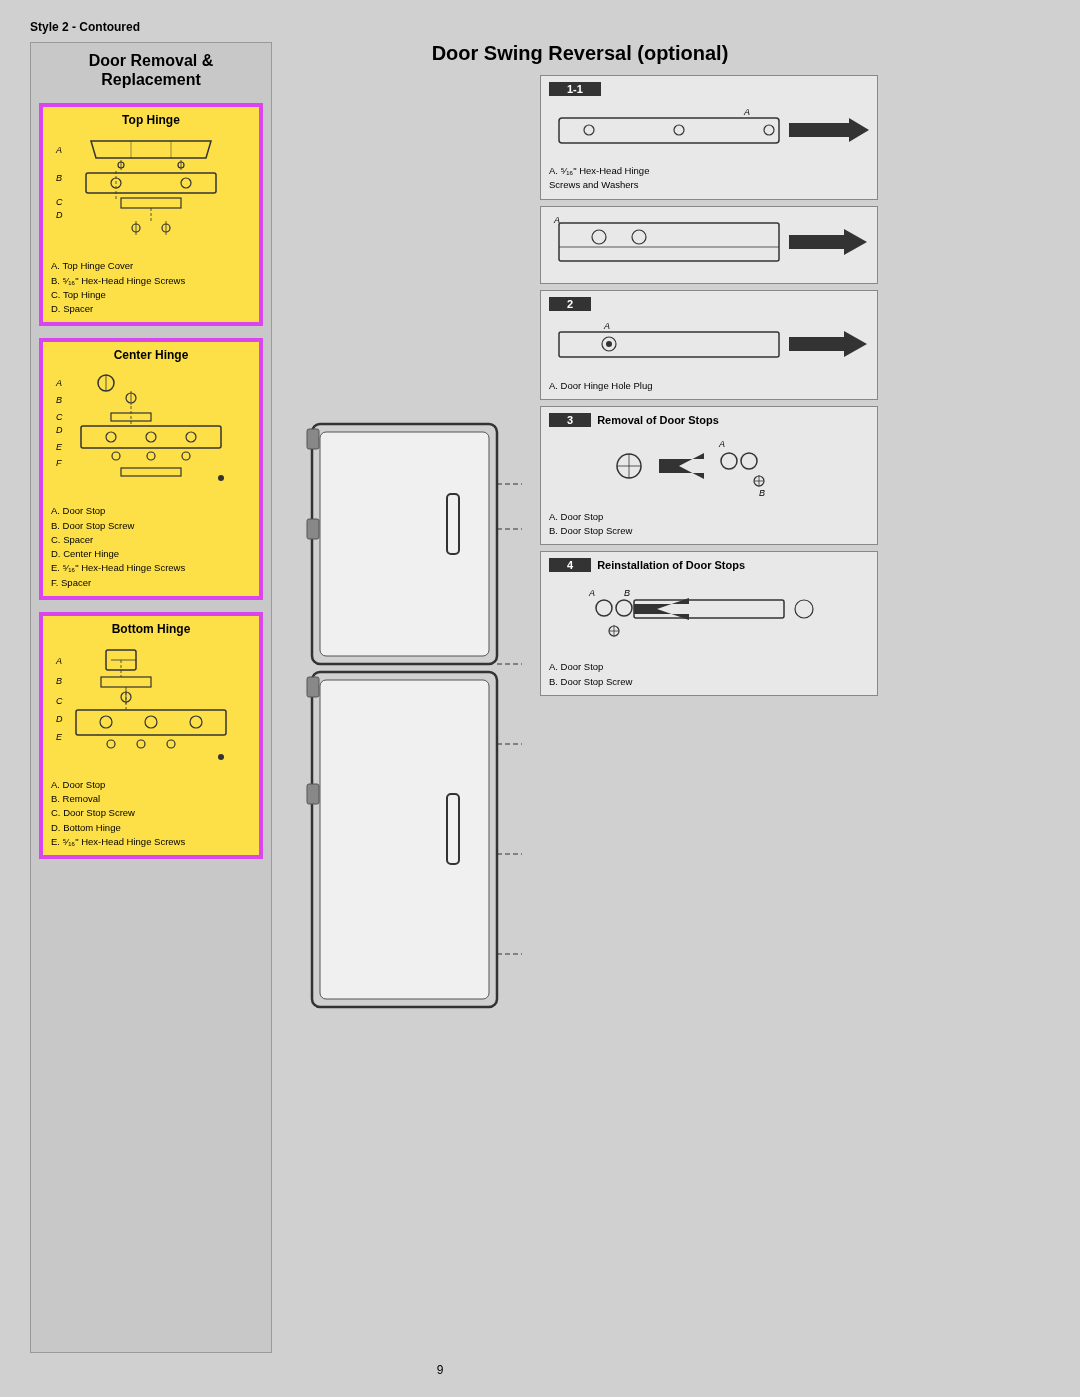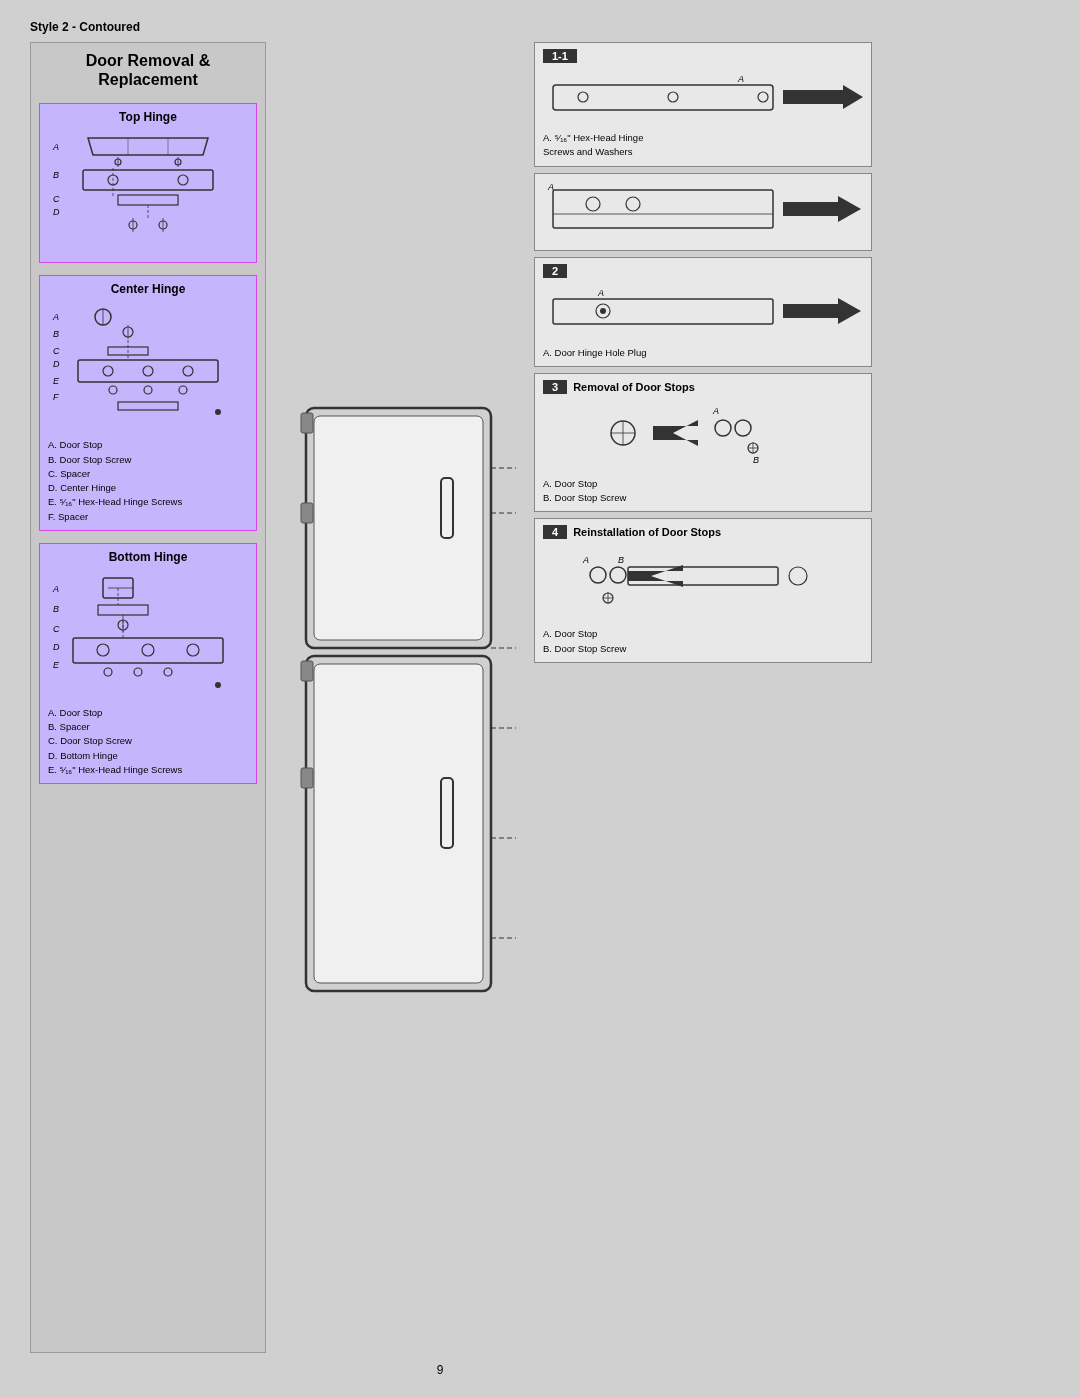--- a/index.html
+++ b/index.html
@@ -47,22 +47,22 @@
 
     .left-title {
       text-align: center;
       font-size: 16px;
       font-weight: bold;
       margin-bottom: 10px;
       line-height: 1.2;
     }
 
     .hinge-section {
-      border: 1px solid #d946ef;
-      background: #c4b5fd;
+      border: 4px solid #d946ef;
+      background: #fde047;
       margin-bottom: 8px;
       padding: 6px 8px;
     }
 
     .hinge-title {
       text-align: center;
       font-weight: bold;
       font-size: 12px;
       margin-bottom: 6px;
     }
@@ -128,21 +128,21 @@
       align-items: center;
       gap: 6px;
       margin-bottom: 4px;
     }
 
     .step-number {
       background: #333;
       color: white;
       font-weight: bold;
       font-size: 11px;
-      padding: 1px 9px;
+      padding: 1px 18px;
       min-width: 20px;
       text-align: left;
     }
 
     .step-title {
       font-weight: bold;
       font-size: 11px;
     }
 
     .step-diagram {
@@ -205,20 +205,26 @@
             <rect x="70" y="65" width="60" height="10" fill="none" stroke="#333" stroke-width="1.2"></rect>
 
             <line x1="65" y1="38" x2="65" y2="66" stroke="#333" stroke-width="0.8" stroke-dasharray="3,2"></line>
             <line x1="100" y1="75" x2="100" y2="88" stroke="#333" stroke-width="0.8" stroke-dasharray="3,2"></line>
 
             <circle cx="85" cy="95" r="4" fill="none" stroke="#333" stroke-width="1.2"></circle>
             <circle cx="115" cy="95" r="4" fill="none" stroke="#333" stroke-width="1.2"></circle>
             <line x1="85" y1="88" x2="85" y2="102" stroke="#333" stroke-width="0.8"></line>
             <line x1="115" y1="88" x2="115" y2="102" stroke="#333" stroke-width="0.8"></line>
           </svg>
+        </div>
+        <div class="hinge-labels">
+          <div>A. Top Hinge Cover</div>
+          <div>B. ⁵⁄₁₆" Hex-Head Hinge Screws</div>
+          <div>C. Top Hinge</div>
+          <div>D. Spacer</div>
         </div>
       </div>
 
       <div class="hinge-section">
         <div class="hinge-title">Center Hinge</div>
         <div class="hinge-diagram">
           <svg viewBox="0 0 200 130" width="200" height="130">
 
             <text x="5" y="18" font-size="9" font-style="italic">A</text>
             <text x="5" y="35" font-size="9" font-style="italic">B</text>
@@ -290,29 +296,30 @@
             <circle cx="120" cy="102" r="4" fill="none" stroke="#333" stroke-width="1.2"></circle>
 
             <circle cx="170" cy="115" r="3" fill="#333"></circle>
 
             <line x1="70" y1="18" x2="70" y2="35" stroke="#333" stroke-width="0.8" stroke-dasharray="3,2"></line>
             <line x1="75" y1="45" x2="75" y2="68" stroke="#333" stroke-width="0.8" stroke-dasharray="3,2"></line>
           </svg>
         </div>
         <div class="hinge-labels">
           <div>A. Door Stop</div>
-          <div>B. Spacer</div>
+          <div>B. Removal</div>
           <div>C. Door Stop Screw</div>
           <div>D. Bottom Hinge</div>
           <div>E. ⁵⁄₁₆" Hex-Head Hinge Screws</div>
         </div>
       </div>
     </div>
 
     <div class="right-column">
+      <div class="right-title">Door Swing Reversal (optional)</div>
 
       <div class="right-inner">
 
         <div class="center-fridge">
           <svg viewBox="0 0 230 700" width="230" height="700">
 
             <rect x="20" y="60" width="185" height="240" rx="8" fill="none" stroke="#333" stroke-width="2.5"></rect>
 
             <rect x="28" y="68" width="169" height="224" rx="6" fill="#f0f0f0" stroke="#555" stroke-width="1"></rect>
 

